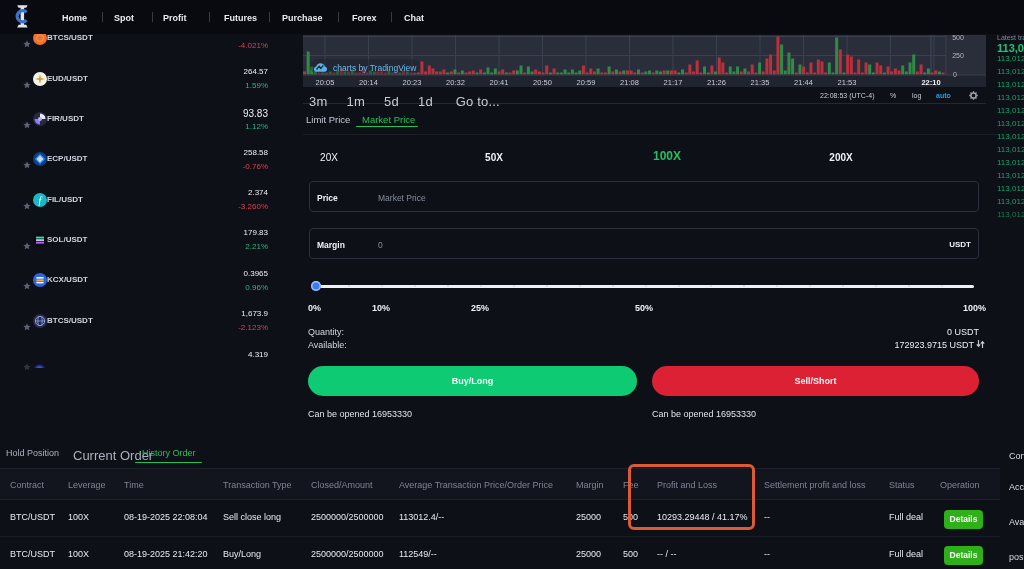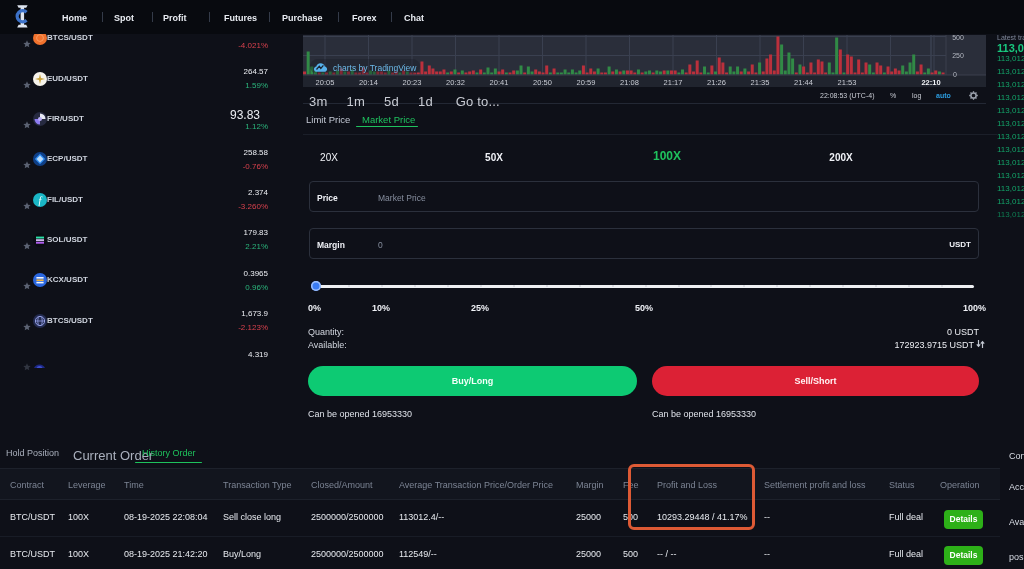--- a/index.html
+++ b/index.html
@@ -35,21 +35,21 @@
     <div style="position:absolute;left:23px;top:-4px"><svg width="8" height="8" viewBox="0 0 10 10" style="opacity:1.0">
         <path d="M5 0.4 L6.3 3.4 L9.6 3.7 L7.1 5.9 L7.9 9.1 L5 7.4 L2.1 9.1 L2.9 5.9 L0.4 3.7 L3.7 3.4 Z" fill="#5b6272"></path>
       </svg></div>
     <div style="position:absolute;left:33px;top:-7px"><svg width="14" height="14">
         <circle cx="7" cy="7" r="7" fill="#262a40"></circle>
         <path d="M7 7 L7 1.5 A5.5 5.5 0 0 1 12.5 7 Z" fill="#e8eaf5"></path>
         <path d="M7 7 L7 12.5 A5.5 5.5 0 0 1 1.5 7 Z" fill="#8d7bf0"></path>
         <circle cx="7" cy="7" r="2" fill="#b9aef5"></circle>
       </svg></div>
     <div style="position:absolute;left:47px;top:-5px;font-size:8px;font-weight:bold;color:#cfd4de">FIR/USDT</div>
-    <div style="position:absolute;right:20px;top:-11.5px;font-size:12px;color:#eceef3;text-align:center">93.83</div>
+    <div style="position:absolute;right:12px;top:-11.5px;font-size:10px;color:#eceef3;text-align:center">93.83</div>
     <div style="position:absolute;right:12px;top:2.5px;font-size:8px;color:#2bb57c;text-align:right">1.12%</div>
   </div>
 <div style="position:absolute;left:0;top:159.3px;width:280px;height:0">
     <div style="position:absolute;left:23px;top:-4px"><svg width="8" height="8" viewBox="0 0 10 10" style="opacity:1.0">
         <path d="M5 0.4 L6.3 3.4 L9.6 3.7 L7.1 5.9 L7.9 9.1 L5 7.4 L2.1 9.1 L2.9 5.9 L0.4 3.7 L3.7 3.4 Z" fill="#5b6272"></path>
       </svg></div>
     <div style="position:absolute;left:33px;top:-7px"><svg width="14" height="14">
         <circle cx="7" cy="7" r="7" fill="#0f3f86"></circle>
         <path d="M7 1.8 L12.2 7 L7 12.2 L1.8 7 Z" fill="#2f8df0"></path>
         <path d="M7 3.6 L10.4 7 L7 10.4 L3.6 7 Z" fill="#bcdcfa"></path>

